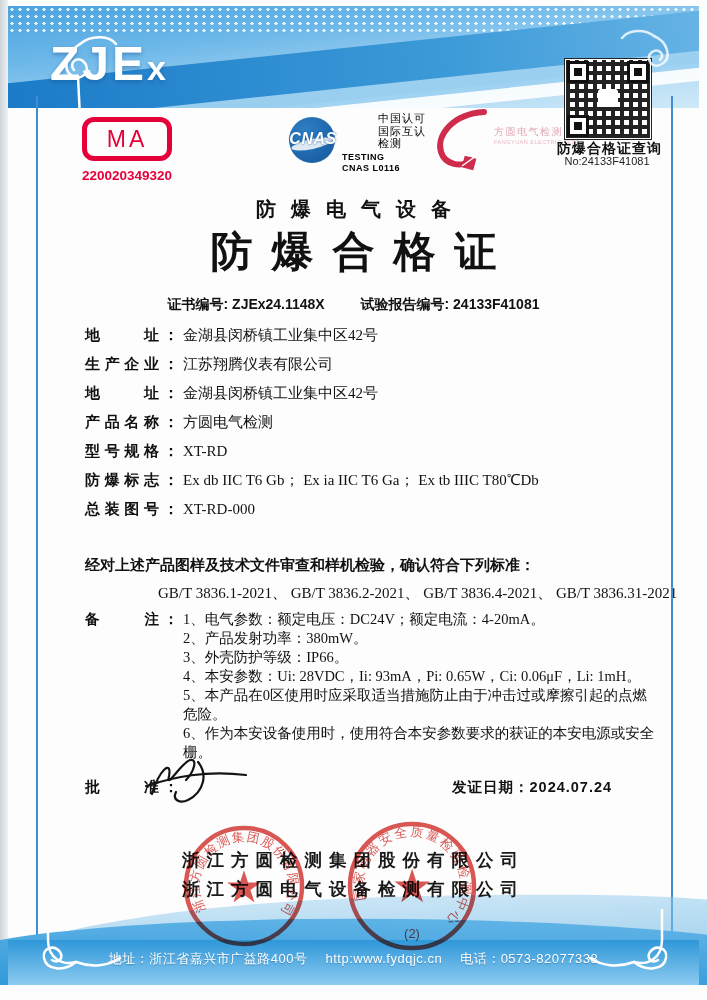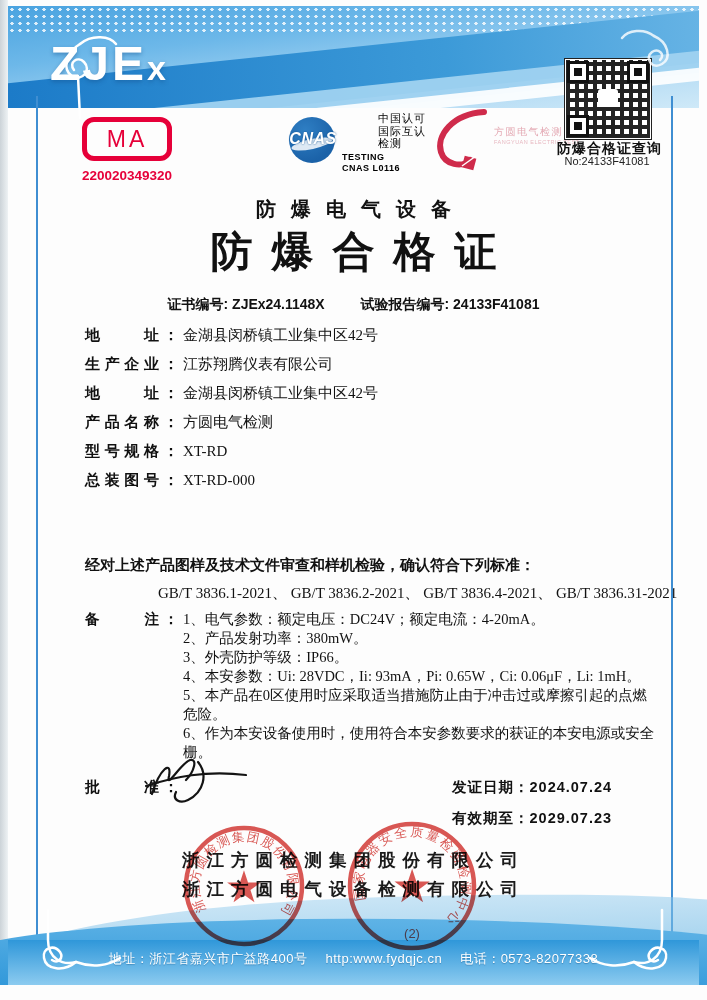--- a/index.html
+++ b/index.html
@@ -202,20 +202,21 @@
     <span>试验报告编号:</span>
     <span>24133F41081</span>
   </div>
 
   <div class="abs fields">
     <div class="frow"><span class="flabel">地　　址</span><span class="fcolon">：</span><span class="fvalue">金湖县闵桥镇工业集中区42号</span></div>
     <div class="frow"><span class="flabel">生产企业</span><span class="fcolon">：</span><span class="fvalue">江苏翔腾仪表有限公司</span></div>
     <div class="frow"><span class="flabel">地　　址</span><span class="fcolon">：</span><span class="fvalue">金湖县闵桥镇工业集中区42号</span></div>
     <div class="frow"><span class="flabel">产品名称</span><span class="fcolon">：</span><span class="fvalue">方圆电气检测</span></div>
     <div class="frow"><span class="flabel">型号规格</span><span class="fcolon">：</span><span class="fvalue">XT-RD</span></div>
+    <div class="frow"><span class="flabel">防爆标志</span><span class="fcolon">：</span><span class="fvalue">Ex db IIC T6 Gb； Ex ia IIC T6 Ga； Ex tb IIIC T80℃Db</span></div>
     <div class="frow"><span class="flabel">总装图号</span><span class="fcolon">：</span><span class="fvalue">XT-RD-000</span></div>
   </div>
 
   <div class="abs statement">经对上述产品图样及技术文件审查和样机检验，确认符合下列标准：</div>
   <div class="abs standards">GB/T 3836.1-2021、 GB/T 3836.2-2021、 GB/T 3836.4-2021、 GB/T 3836.31-2021</div>
 
   <div class="abs remarks">
     <span class="flabel">备　　注</span><span class="fcolon">：</span><div class="ritems">
       <div class="ritem">1、电气参数：额定电压：DC24V；额定电流：4-20mA。</div>
       <div class="ritem">2、产品发射功率：380mW。</div>
@@ -229,21 +230,20 @@
   <div class="abs approval"><span class="flabel">批　　准</span><span class="fcolon">：</span></div>
   <div class="abs sig">
     <svg width="115" height="60" viewBox="0 0 115 60" fill="none">
       <path d="M10,44 C18,18 30,10 27,26 C24,40 38,14 48,10 C56,8 52,22 44,30" stroke="#141414" stroke-width="2.2" stroke-linecap="round"></path>
       <path d="M4,36 C32,27 64,20 104,25" stroke="#141414" stroke-width="2.2" stroke-linecap="round"></path>
       <path d="M56,12 C66,24 62,42 46,50 C38,54 30,50 34,42" stroke="#141414" stroke-width="2.2" stroke-linecap="round"></path>
     </svg>
   </div>
   <div class="abs dates">
     <div><span>发证日期：</span><span>2024.07.24</span></div>
-    <div><span>有效期至：</span><span>2029.07.23</span></div>
   </div>
 
   <div class="abs waveA"></div>
   <div class="abs waveB"></div>
   <div class="abs band"></div>
   <div class="abs band-bottom-white"></div>
 
   <div class="abs issuers">
     <div>浙江方圆检测集团股份有限公司</div>
     <div>浙江方圆电气设备检测有限公司</div>

